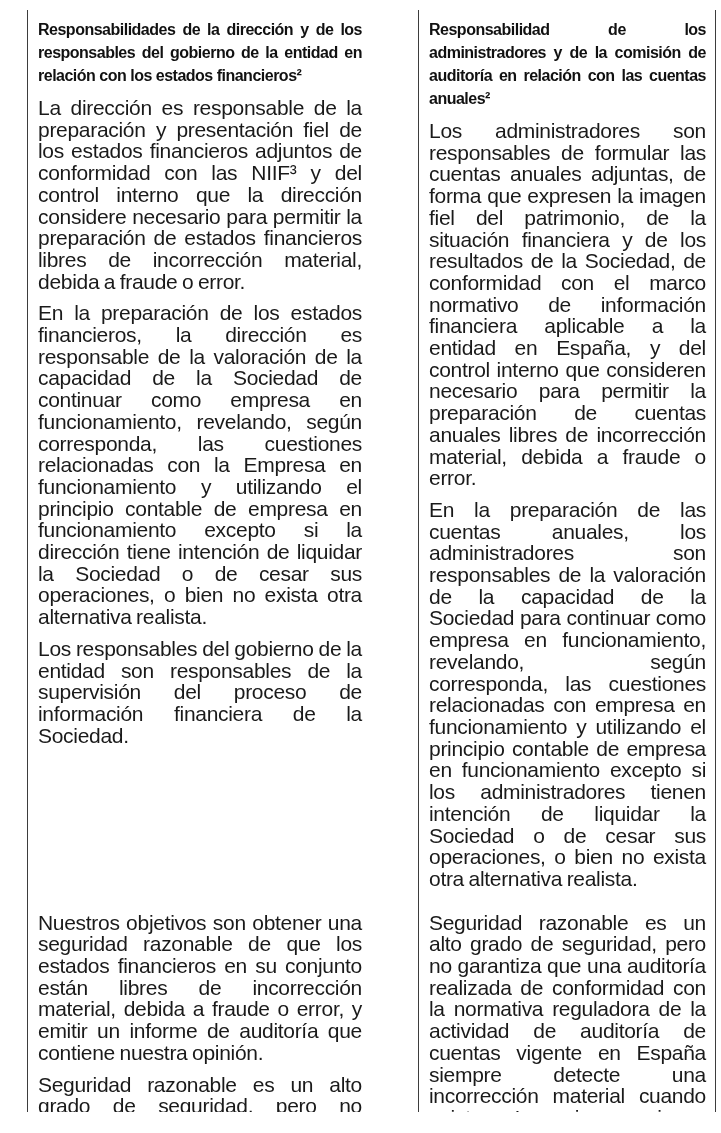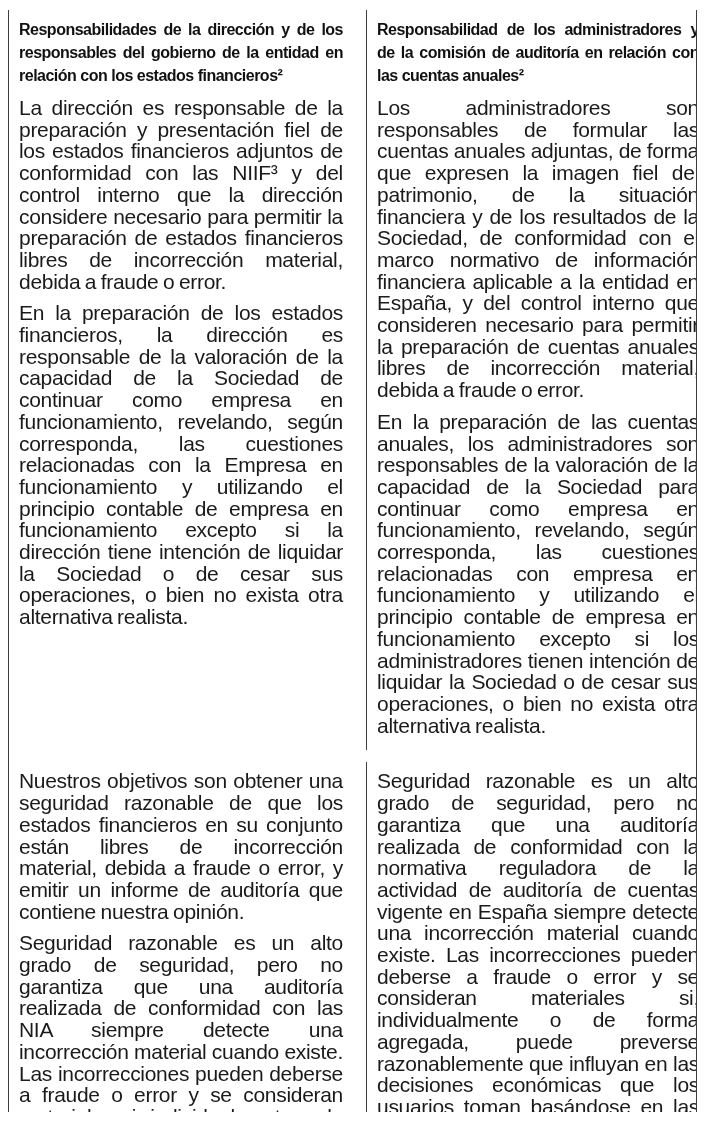--- a/index.html
+++ b/index.html
@@ -11,39 +11,39 @@
   body {
     width: 721px;
     height: 1133px;
     position: relative;
     overflow: hidden;
     font-family: "Liberation Sans", sans-serif;
     color: #1a1a1a;
   }
   .doc-table {
     position: absolute;
-    left: 8px;
+    left: 27px;
     top: 10px;
     width: 689px;
     min-height: 1102px;
     max-height: 1102px;
     overflow: hidden;
     display: grid;
     grid-template-columns: 345px 344px;
     grid-template-rows: minmax(661px, auto) auto;
     border-left: 1.6px solid #3d3d3d;
     border-right: 1.6px solid #3d3d3d;
     background: #ffffff;
-    gap: 12px;
   }
   .cell {
     padding: 8px 11px 4px 10px;
   }
   .cell.right-col {
     border-left: 1.6px solid #3d3d3d;
+    margin-left: 45px;
   }
   .cell h3 {
     margin: 0 0 10px 0;
     font-size: 16px;
     font-weight: bold;
     line-height: 23px;
     letter-spacing: -0.5px;
     text-align: justify;
     color: #111111;
   }
@@ -58,20 +58,21 @@
 </style>
 </head>
 <body>
 
 <div class="doc-table">
 
   <div class="cell left-col">
     <h3>Responsabilidades de la dirección y de los responsables del gobierno de la entidad en relación con los estados financieros²</h3>
     <p>La dirección es responsable de la preparación y presentación fiel de los estados financieros adjuntos de conformidad con las NIIF³ y del control interno que la dirección considere necesario para permitir la preparación de estados financieros libres de incorrección material, debida a fraude o error.</p>
     <p>En la preparación de los estados financieros, la dirección es responsable de la valoración de la capacidad de la Sociedad de continuar como empresa en funcionamiento, revelando, según corresponda, las cuestiones relacionadas con la Empresa en funcionamiento y utilizando el principio contable de empresa en funcionamiento excepto si la dirección tiene intención de liquidar la Sociedad o de cesar sus operaciones, o bien no exista otra alternativa realista.</p>
+    <p>Los responsables del gobierno de la entidad son responsables de la supervisión del proceso de información financiera de la Sociedad.</p>
   </div>
 
   <div class="cell right-col">
     <h3>Responsabilidad de los administradores y de la comisión de auditoría en relación con las cuentas anuales²</h3>
     <p>Los administradores son responsables de formular las cuentas anuales adjuntas, de forma que expresen la imagen fiel del patrimonio, de la situación financiera y de los resultados de la Sociedad, de conformidad con el marco normativo de información financiera aplicable a la entidad en España, y del control interno que consideren necesario para permitir la preparación de cuentas anuales libres de incorrección material, debida a fraude o error.</p>
     <p>En la preparación de las cuentas anuales, los administradores son responsables de la valoración de la capacidad de la Sociedad para continuar como empresa en funcionamiento, revelando, según corresponda, las cuestiones relacionadas con empresa en funcionamiento y utilizando el principio contable de empresa en funcionamiento excepto si los administradores tienen intención de liquidar la Sociedad o de cesar sus operaciones, o bien no exista otra alternativa realista.</p>
   </div>
 
   <div class="cell left-col">
     <p>Nuestros objetivos son obtener una seguridad razonable de que los estados financieros en su conjunto están libres de incorrección material, debida a fraude o error, y emitir un informe de auditoría que contiene nuestra opinión.</p>

